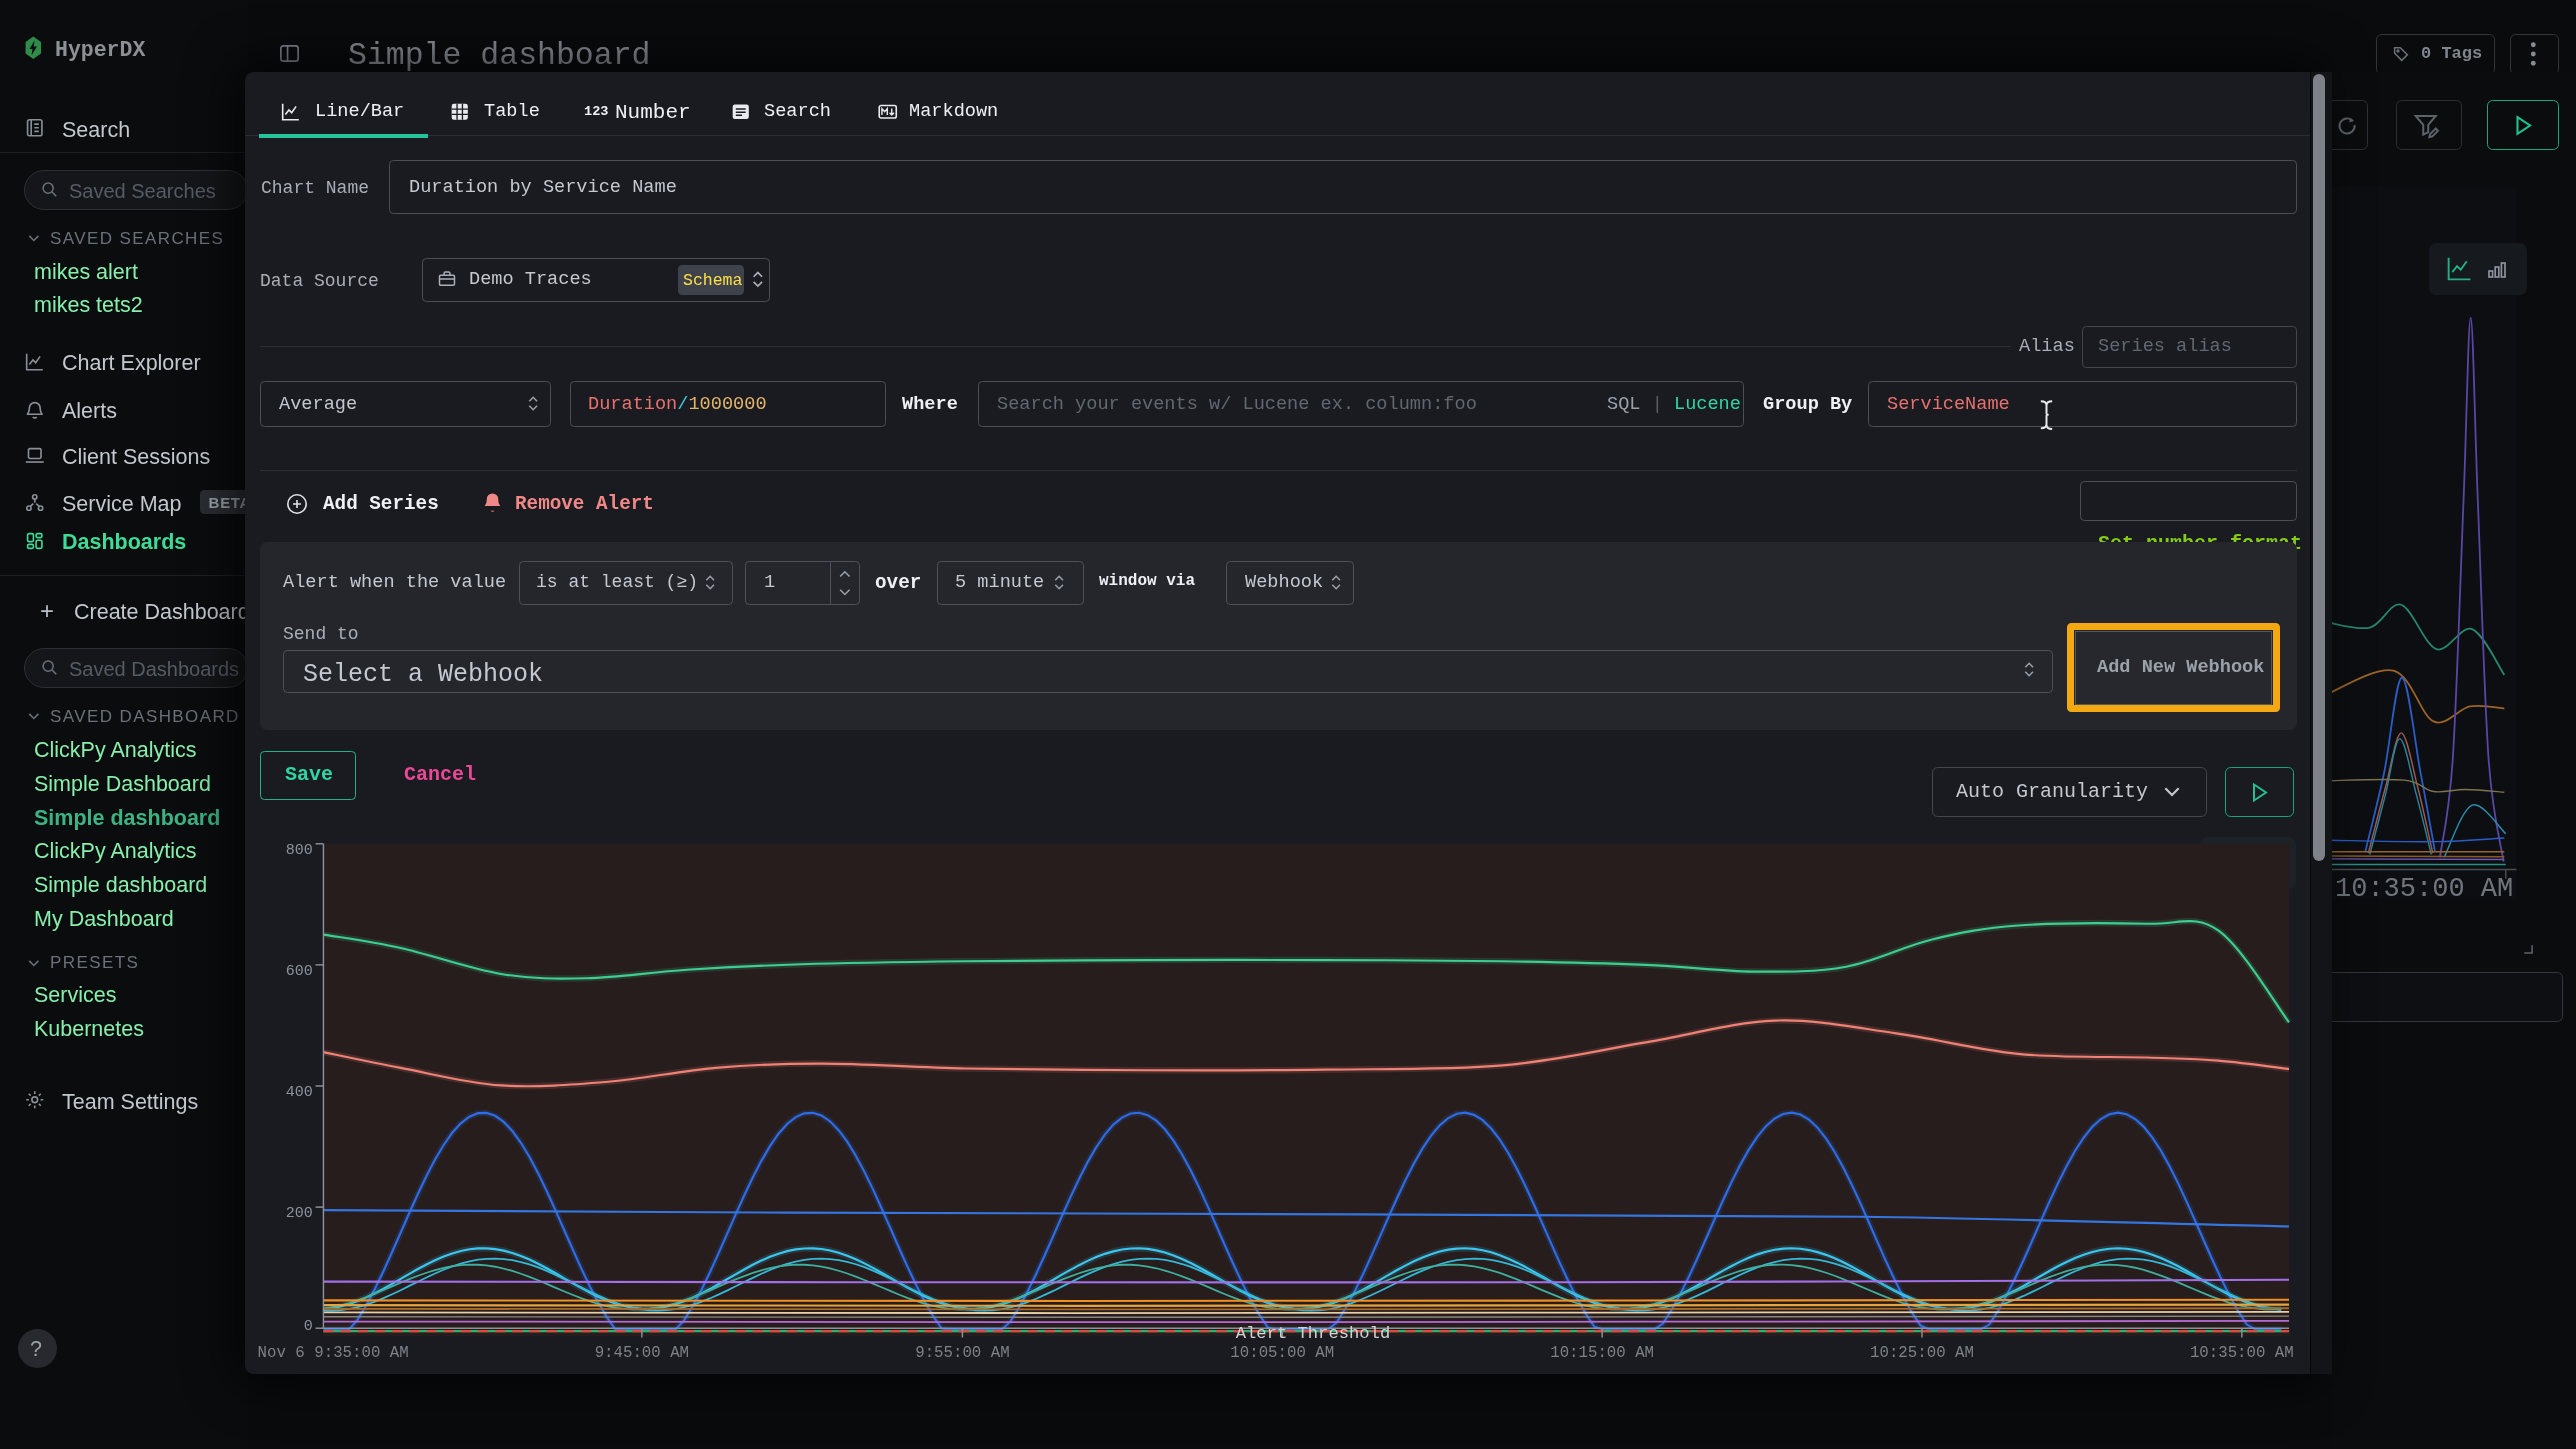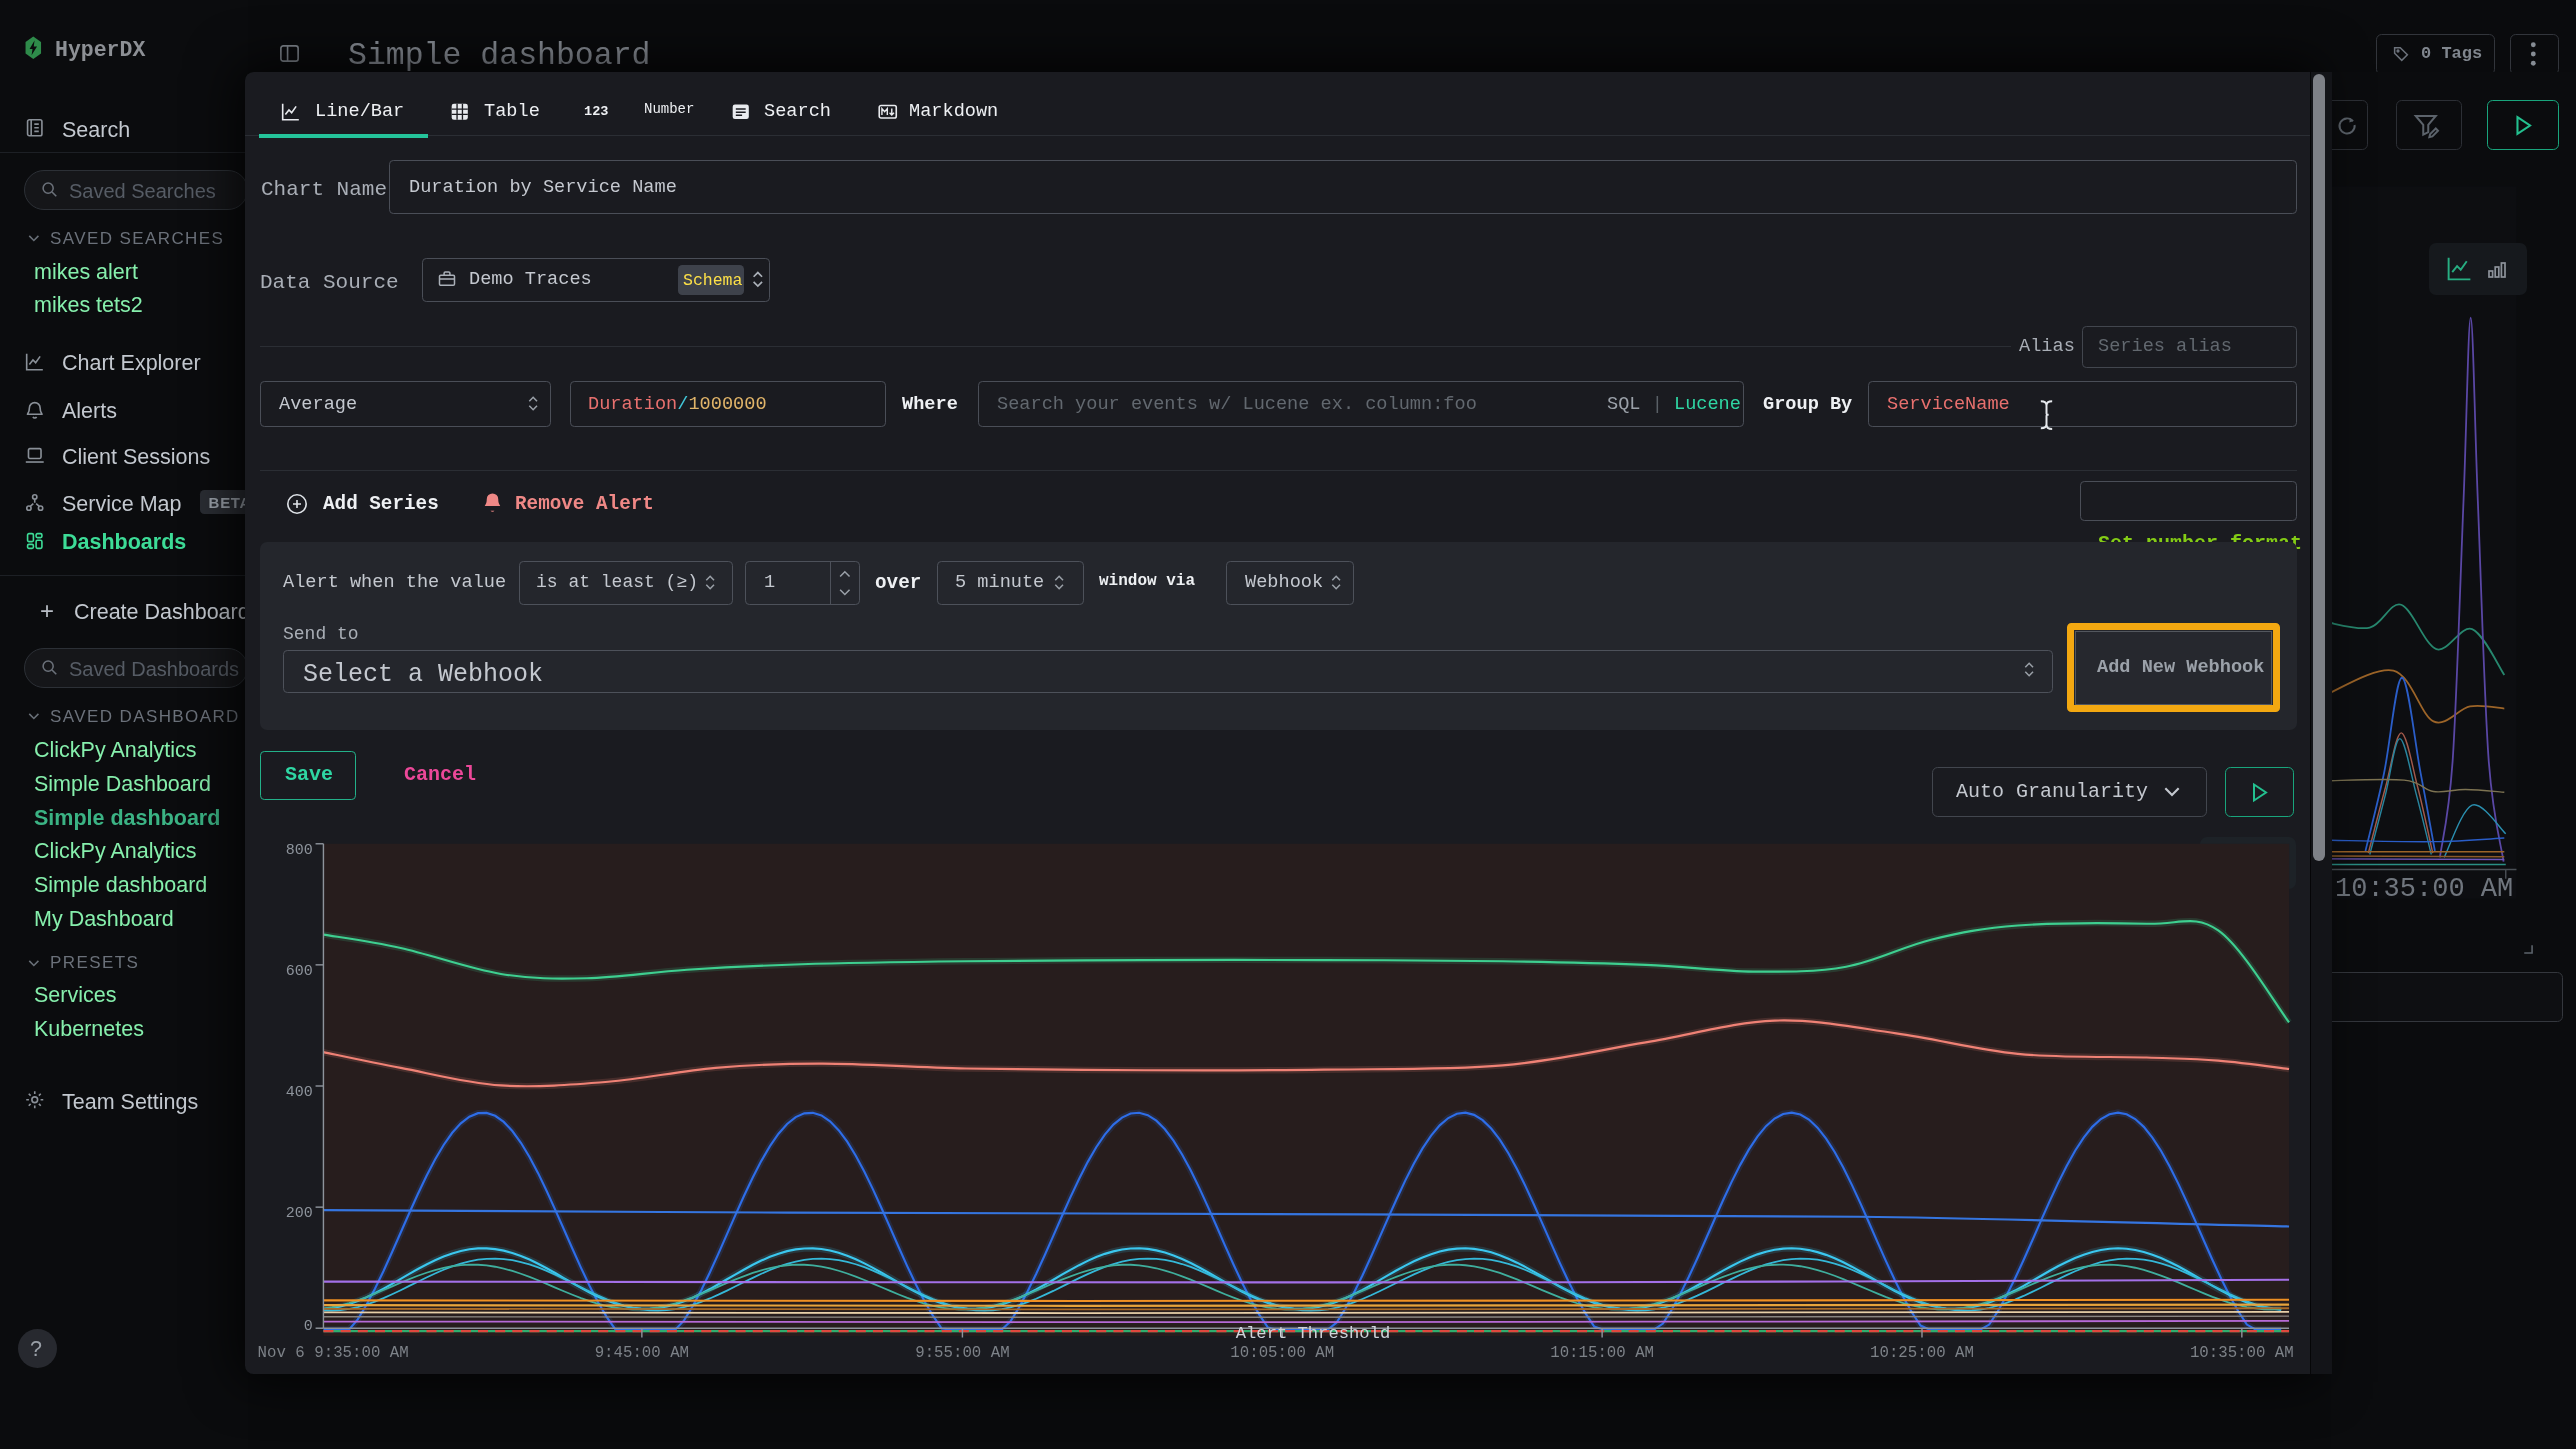--- a/index.html
+++ b/index.html
@@ -1,21 +1,21 @@
 <!DOCTYPE html>
 <html style="font-size:11.4px"><head><meta charset="utf-8"><style>
 html,body{margin:0;padding:0;background:#0a0b0d;}
 *{box-sizing:border-box;}
 #page{position:relative;width:2576px;height:1450px;overflow:hidden;background:#0a0b0d;font-family:"Liberation Mono",monospace;}
 .abs{position:absolute;white-space:nowrap;}
 .sans{font-family:"Liberation Sans",sans-serif;}
 .mono{font-family:"Liberation Mono",monospace;}
 .nav{font-family:"Liberation Sans",sans-serif;font-size:21.5px;color:#c3c8cf;}
 .navgray{color:#86efac;}
-.lbl{color:#a9aeb6;font-size:21px;}
+.lbl{color:#a9aeb6;font-size:18px;}
 .white{color:#eef0f3;}
 svg{display:block;}
 </style></head>
 <body>
 <div id="page">
 
 <div class="abs" style="left:0;top:0;width:248px;height:1450px;background:#0b0c0e;">
 
   <svg class="abs" style="left:24px;top:36px;" width="18.6" height="23.6" viewBox="0 0 24 30">
         <path d="M12 0.5 L22 7.5 V22.5 L12 29.5 L2 22.5 V7.5 Z" fill="#2e8b4a"></path>
@@ -196,21 +196,21 @@
       <path d="M3 3v18h18"></path>
       <path d="M6 15l4-5 3 3 5-7"></path>
     </svg>
 <div class="abs mono white" style="left:315px;top:101px;font-size:18.6px;">Line/Bar</div>
 <svg class="abs" style="left:449px;top:101px;" width="21.5" height="21.5" viewBox="0 0 24 24">
       <rect x="3" y="3" width="18" height="18" rx="2.5" fill="#e8eaee"></rect>
       <path d="M3 9h18M3 15h18M9 3v18M15 3v18" stroke="#1a1b20" stroke-width="1.5" fill="none"></path>
     </svg>
 <div class="abs mono white" style="left:484px;top:101px;font-size:18.6px;">Table</div>
 <div class="abs mono white" style="left:584px;top:104px;font-size:13.6px;font-weight:bold;">123</div>
-<div class="abs mono white" style="left:615px;top:101px;font-size:14px;margin-left:29px;">Number</div>
+<div class="abs mono white" style="left:615px;top:101px;font-size:21px;">Number</div>
 <svg class="abs" style="left:730px;top:101px;" width="21.5" height="21.5" viewBox="0 0 24 24">
       <rect x="3" y="4" width="18" height="16" rx="2.5" fill="#e8eaee"></rect>
       <path d="M6.5 9h11M6.5 12.5h11M6.5 16h7" stroke="#1a1b20" stroke-width="1.7" fill="none"></path>
     </svg>
 <div class="abs mono white" style="left:764px;top:101px;font-size:18.6px;">Search</div>
 <svg class="abs" style="left:877px;top:101px;" width="21.5" height="21.5" viewBox="0 0 24 24" fill="none" stroke="#e8eaee" stroke-width="1.8">
       <rect x="2.5" y="5" width="19" height="14" rx="2"></rect>
       <path d="M5.5 15.5v-7l3 3.5 3-3.5v7M16.5 8.5v7M14 13l2.5 2.5L19 13" stroke-width="1.6"></path>
     </svg>
 <div class="abs mono white" style="left:909px;top:101px;font-size:18.6px;">Markdown</div>

